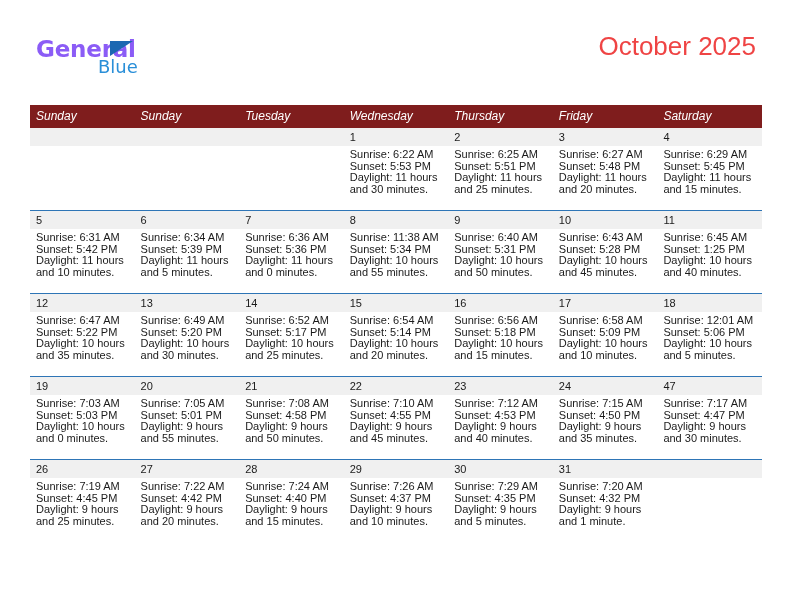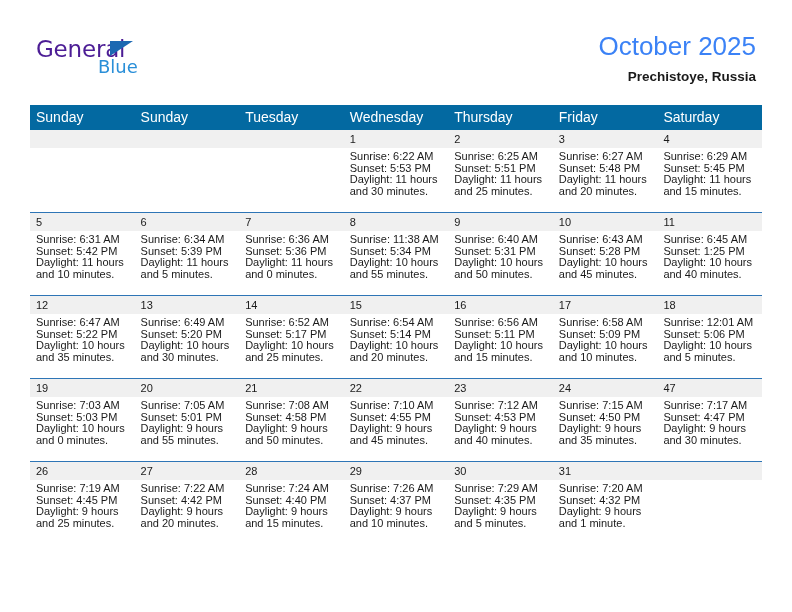--- a/index.html
+++ b/index.html
@@ -35,23 +35,23 @@
     top: 36px;
     width: 200px;
     height: 52px;
   }
   .brand-general {
     position: absolute;
     left: 0;
     top: 0;
     font-size: 23px;
     letter-spacing: -0.2px;
-    color: #4c1d95;
+    color: #8b5cf6;
     font-family: "DejaVu Sans", sans-serif;
-    font-weight: 400;
+    font-weight: 700;
   }
   .brand-triangle {
     position: absolute;
     left: 74px;
     top: 5px;
     width: 0;
     height: 0;
     border-left: 23px solid #1b68b2;
     border-bottom: 15px solid transparent;
     border-top: 0 solid transparent;
@@ -68,21 +68,21 @@
 
   .title-block {
     position: absolute;
     right: 36px;
     top: 30px;
     text-align: right;
   }
   .cal-title {
     font-size: 26px;
     font-weight: 400;
-    color: #3b82f6;
+    color: #ef4444;
     line-height: 32px;
     white-space: nowrap;
   }
   .cal-location {
     font-size: 13.5px;
     font-weight: 700;
     color: #1a1a1a;
     line-height: 20px;
     margin-top: 5px;
     white-space: nowrap;
@@ -91,28 +91,29 @@
   
   .calendar {
     position: absolute;
     left: 30px;
     top: 105px;
     width: 732px;
     border-collapse: collapse;
     table-layout: fixed;
   }
   .calendar th {
-    background: #0369a1;
+    background: #7f1d1d;
     color: #ffffff;
-    font-size: 14px;
+    font-size: 12px;
     font-weight: 400;
     text-align: left;
     padding: 4px 0 5px 6px;
     height: 11px;
     border: none;
+    font-style: italic;
   }
   .calendar td {
     vertical-align: top;
     padding: 0;
     border: none;
     border-top: 1px solid #2e75b6;
     height: 82px;
     width: 104.57px;
     background: #ffffff;
   }
@@ -148,21 +149,20 @@
   <div class="header">
 
     <div class="brand">
       <span class="brand-general">General</span>
       <span class="brand-triangle"></span>
       <span class="brand-blue">Blue</span>
     </div>
 
     <div class="title-block">
       <div class="cal-title">October 2025</div>
-      <div class="cal-location">Prechistoye, Russia</div>
     </div>
 
   </div>
 
   <table class="calendar">
     <thead>
       <tr>
         <th>Sunday</th>
         <th>Sunday</th>
         <th>Tuesday</th>
@@ -319,21 +319,21 @@
               <div>Sunrise: 6:54 AM</div>
               <div>Sunset: 5:14 PM</div>
               <div>Daylight: 10 hours</div>
               <div>and 20 minutes.</div>
             </div>
           </td>
           <td class="day-cell">
             <div class="daynum-strip">16</div>
             <div class="cell-body">
               <div>Sunrise: 6:56 AM</div>
-              <div>Sunset: 5:11 PM</div>
+              <div>Sunset: 5:18 PM</div>
               <div>Daylight: 10 hours</div>
               <div>and 15 minutes.</div>
             </div>
           </td>
           <td class="day-cell">
             <div class="daynum-strip">17</div>
             <div class="cell-body">
               <div>Sunrise: 6:58 AM</div>
               <div>Sunset: 5:09 PM</div>
               <div>Daylight: 10 hours</div>

